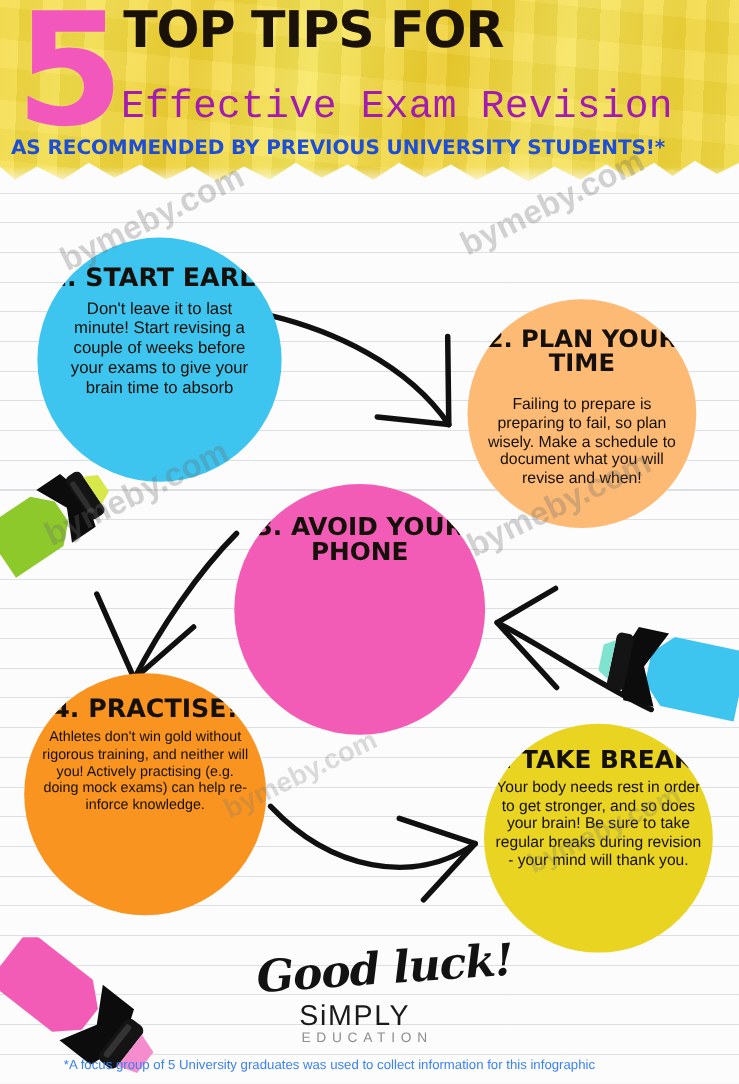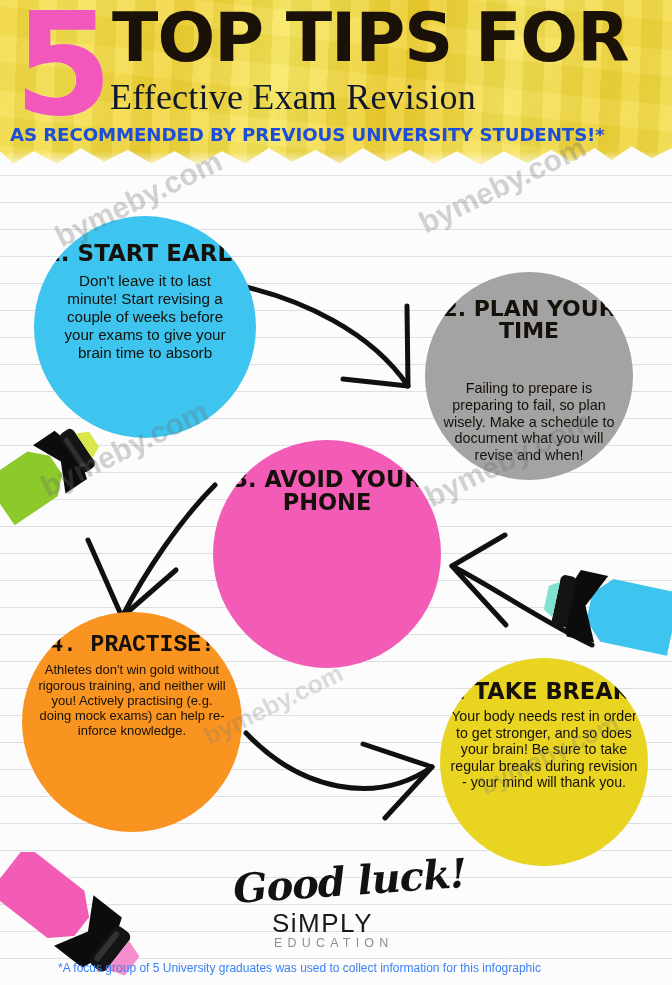--- a/index.html
+++ b/index.html
@@ -57,28 +57,28 @@
     position:absolute;left:14px;top:-6px;
     font-family:"DejaVu Sans",sans-serif;
     font-size:142px;font-weight:bold;line-height:1;
     color:#f257bb;
     text-shadow:0 0 2px rgba(255,255,255,.35);
     letter-spacing:-6px;
   }
   .title-top{
     position:absolute;left:112px;top:4px;
     font-family:"DejaVu Sans",sans-serif;
-    font-size:68px;font-weight:bold;line-height:1;
+    font-size:46px;font-weight:bold;line-height:1;
     color:#1a1208;letter-spacing:-1px;white-space:nowrap;
   }
   .title-sub{
     position:absolute;left:110px;top:79px;
-    font-family:Liberation Serif, serif;
+    font-family:Liberation Mono, monospace;
     font-size:36px;font-weight:400;line-height:1;
-    color:#0f172a;letter-spacing:.2px;white-space:nowrap;
+    color:#a21caf;letter-spacing:.2px;white-space:nowrap;
   }
   .title-credit{
     position:absolute;left:10px;top:126px;
     font-family:"DejaVu Sans",sans-serif;
     font-size:18.2px;font-weight:bold;line-height:1;
     color:#1d4ed8;letter-spacing:-.1px;white-space:nowrap;
   }
 
   
   .bubble{
@@ -94,30 +94,30 @@
   }
   .bubble .b-body{
     font-family:"Liberation Sans",sans-serif;
     line-height:1.17;color:#161008;
   }
 
   #c1{left:34px;top:216px;width:222px;height:222px;background:#3dc4ef;padding-top:26px;}
   #c1 .b-title{font-size:23px;}
   #c1 .b-body{font-size:15.2px;margin-top:7px;width:180px;}
 
-  #c2{left:425px;top:272px;width:208px;height:208px;background:#a3a3a3;padding-top:26px;gap:20px;}
+  #c2{left:425px;top:272px;width:208px;height:208px;background:#fdba74;padding-top:26px;}
   #c2 .b-title{font-size:22px;}
   #c2 .b-body{font-size:14.4px;margin-top:17px;width:180px;}
 
   #c3{left:213px;top:440px;width:228px;height:228px;background:#f25bb6;padding-top:28px;justify-content:space-between;}
   #c3 .b-title{font-size:22.5px;}
   #c3 .b-body{font-size:14.8px;margin-top:7px;width:196px;}
 
   #c4{left:22px;top:612px;width:220px;height:220px;background:#f8941f;padding-top:22px;}
-  #c4 .b-title{font-size:23px;font-family:Liberation Mono, monospace;}
+  #c4 .b-title{font-size:23px;}
   #c4 .b-body{font-size:13px;margin-top:5px;width:196px;}
 
   #c5{left:440px;top:658px;width:208px;height:208px;background:#e8d421;padding-top:22px;}
   #c5 .b-title{font-size:22.5px;}
   #c5 .b-body{font-size:14.2px;margin-top:5px;width:190px;}
 
   
   .arrows{position:absolute;left:0;top:0;width:672px;height:985px;pointer-events:none;}
 
   

